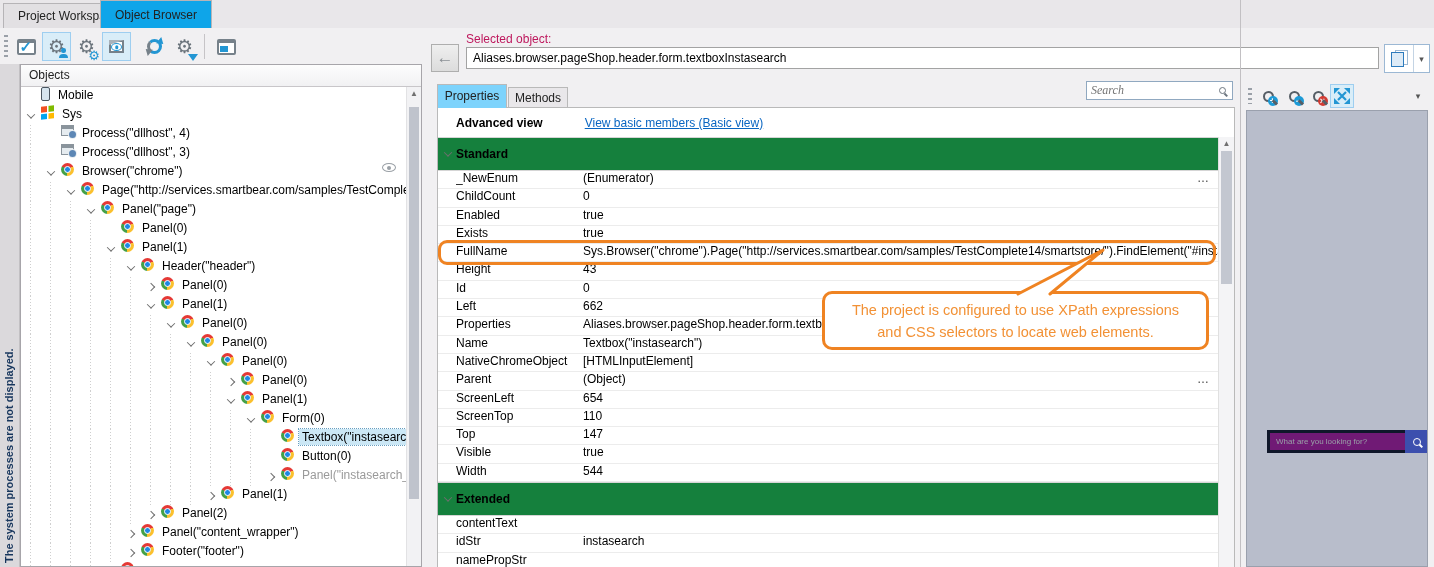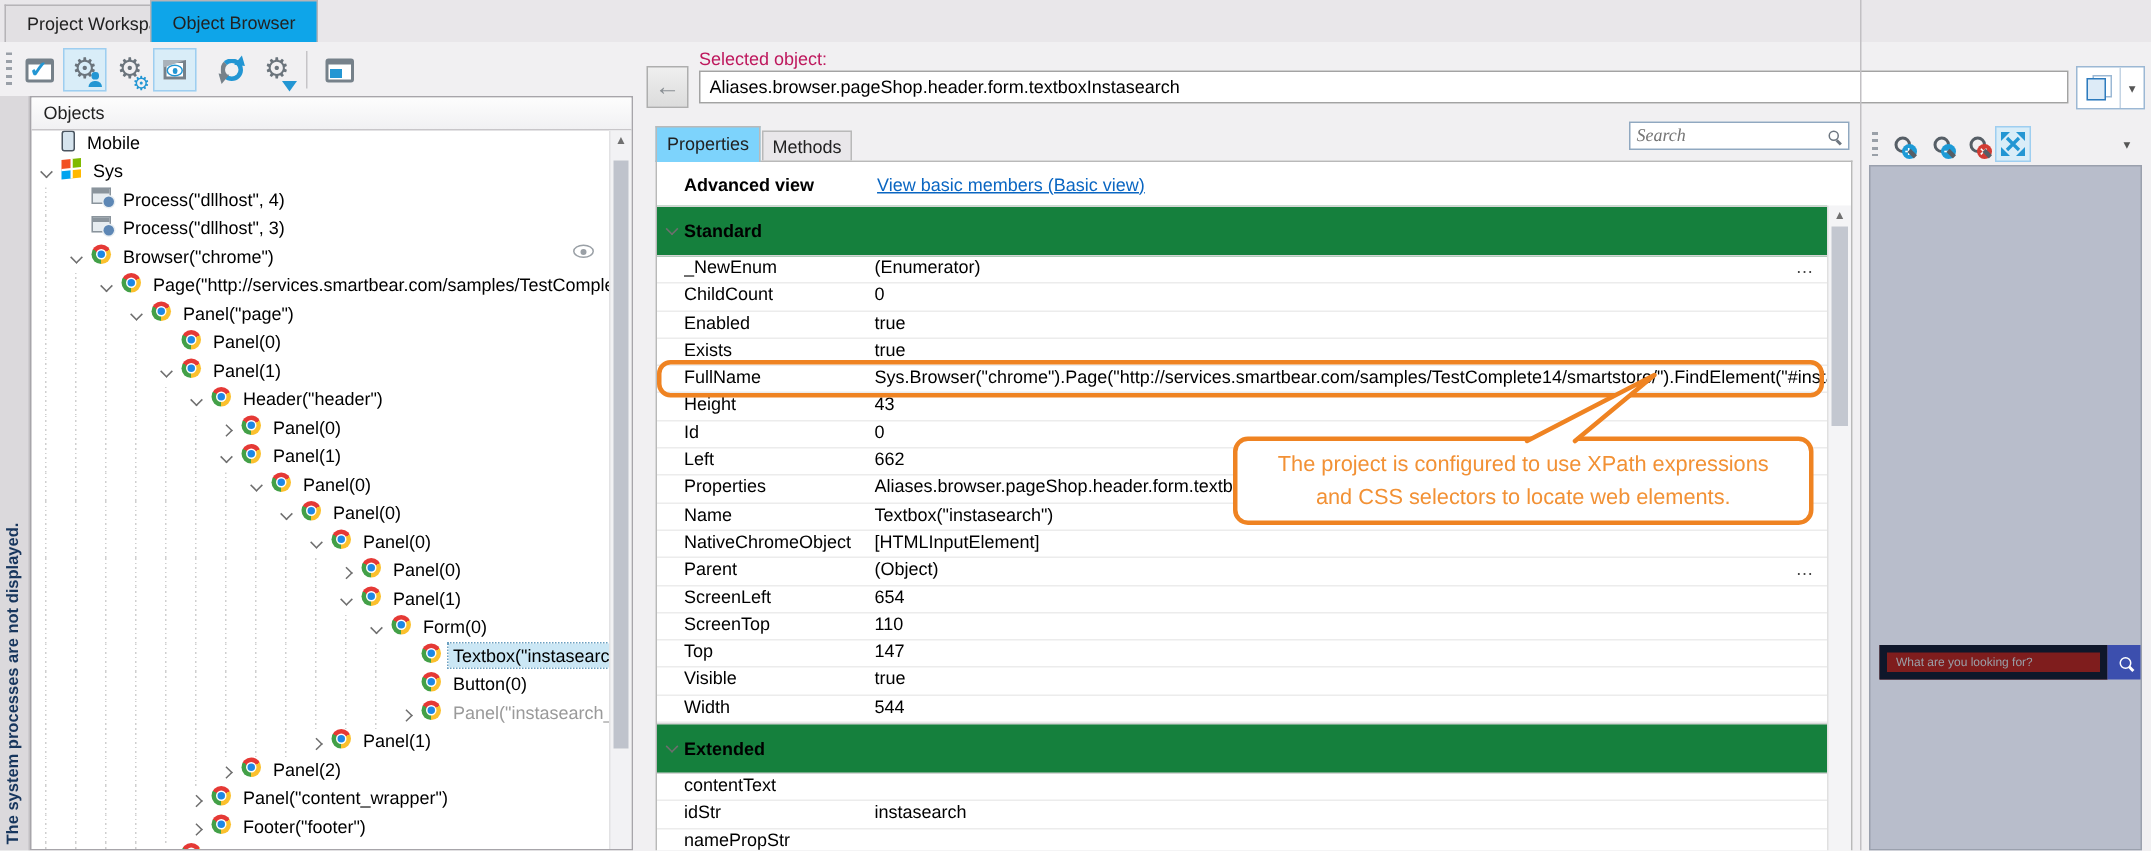--- a/index.html
+++ b/index.html
@@ -115,21 +115,21 @@
   .right-divider{position:absolute;left:1240px;top:0;width:1px;height:567px;background:#c2c0c3}
   .rtoolbar{position:absolute;left:1244px;top:84px;width:186px;height:24px;background:#f1f0f2}
   .rtb{position:absolute;top:0;width:24px;height:24px;display:flex;align-items:center;justify-content:center;border:1px solid transparent}
   .rtb.on{background:#d9edf8;border-color:#9ecef0}
   .mag{position:relative;width:11px;height:11px;border:2.5px solid #565e66;border-radius:50%}
   .mag::after{content:"";position:absolute;width:6px;height:2.5px;background:#565e66;bottom:-4px;right:-6px;transform:rotate(45deg)}
   .mbadge{position:absolute;right:-6px;bottom:-6px;width:10px;height:10px;border-radius:50%;color:#fff;font-size:9px;font-weight:bold;line-height:10px;text-align:center}
   .mbadge.plus,.mbadge.minus{background:#1d9ad6}
   .mbadge.cross{background:#d23b33}
   .preview{position:absolute;left:1246px;top:110px;width:182px;height:457px;background:#b8bdcb;border:1px solid #9aa0ad;overflow:hidden}
-  .shop-search{position:absolute;left:6px;top:319px;width:152px;height:23px;background:#7f1d1d;border:5px solid #0f172a;display:flex;align-items:center}
+  .shop-search{position:absolute;left:20px;top:319px;width:152px;height:23px;background:#701a75;border:3px solid #0f172a;display:flex;align-items:center}
   .shop-search-text{font-size:8px;color:#9aa0a8;padding-left:6px;white-space:nowrap;overflow:hidden}
   .shop-btn{position:absolute;left:158px;top:319px;width:23px;height:23px;background:#3c4fae;display:flex;align-items:center;justify-content:center}
   .wmag{position:relative;width:8px;height:8px;border:1.6px solid #fff;border-radius:50%}
   .wmag::after{content:"";position:absolute;width:4px;height:1.6px;background:#fff;bottom:-2px;right:-3px;transform:rotate(45deg)}
 </style>
 </head>
 <body>
 
 <div class="app">
 

